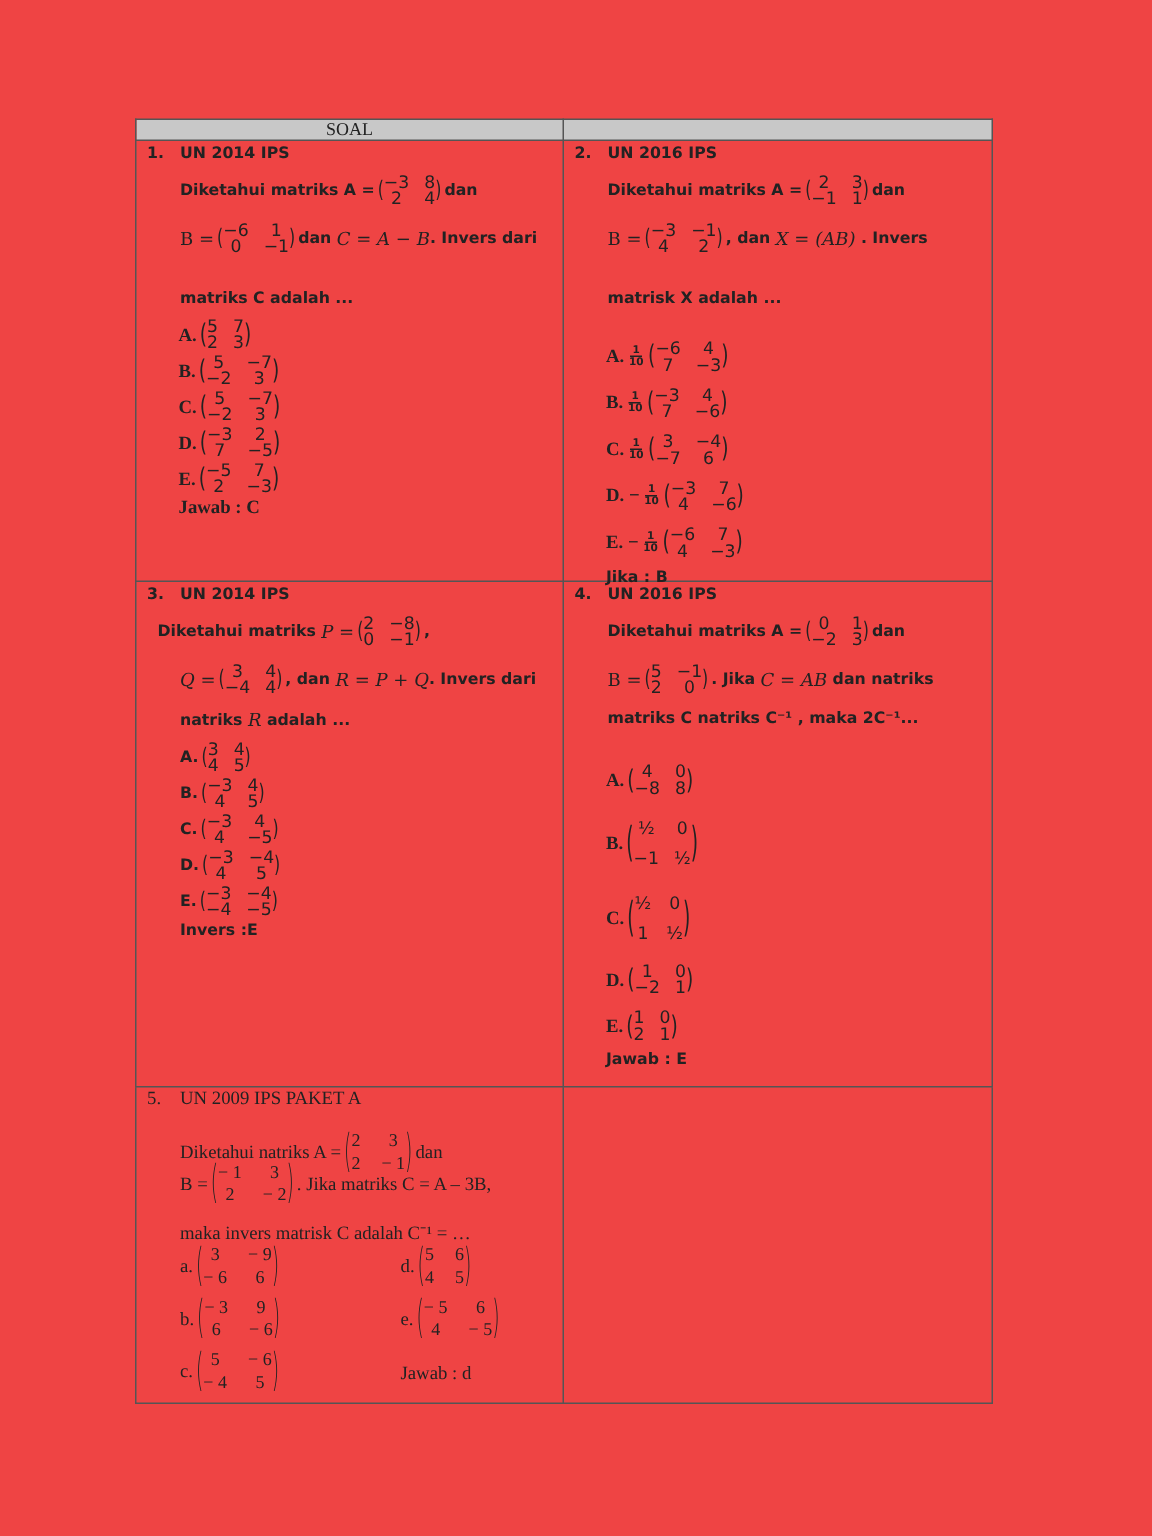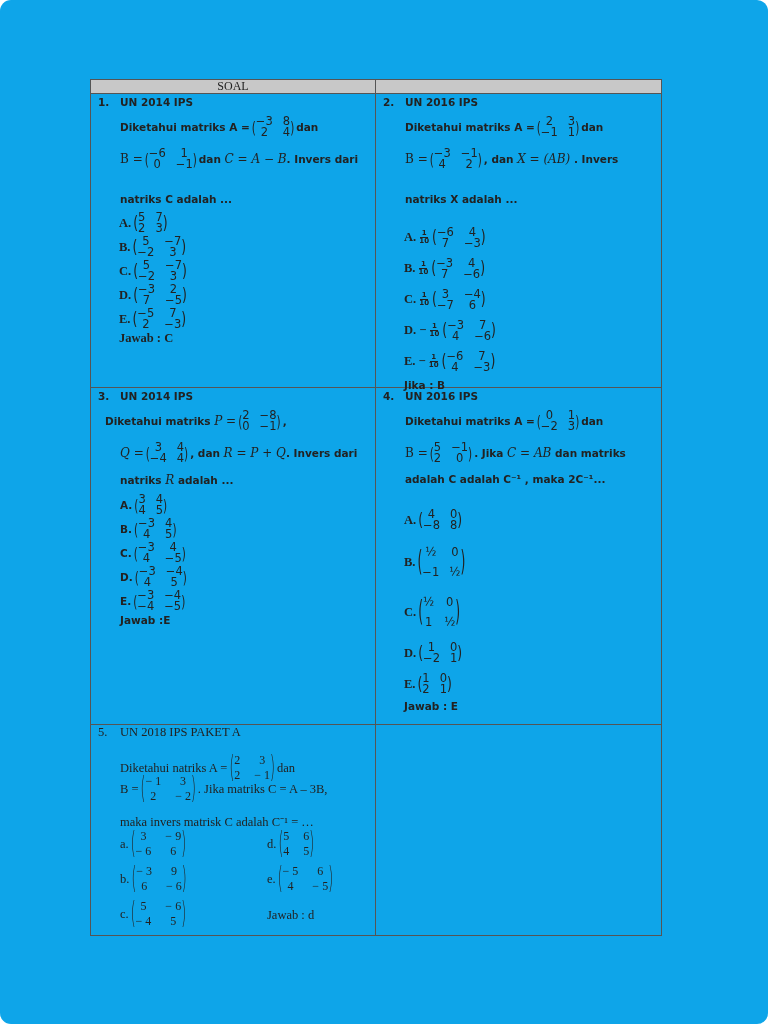--- a/index.html
+++ b/index.html
@@ -1,17 +1,17 @@
 <!DOCTYPE html>
 <html><head>
 <meta charset="utf-8">
 <style>
   html, body { margin: 0; padding: 0; background: #ffffff; }
   body { width: 768px; height: 1024px; position: relative; overflow: hidden; }
-  .page { position: absolute; left: 0; top: 0; width: 768px; height: 1024px; background: #0ea5e9; border-radius: 11px; }
+  .page { position: absolute; left: 0; top: 0; width: 768px; height: 1024px; background: #ef4444; }
 
   table.soal {
     position: absolute; left: 90px; top: 79px; width: 571px;
     border-collapse: collapse; table-layout: fixed;
   }
   table.soal td, table.soal th {
     border: 1.5px solid #555;
     vertical-align: top;
     padding: 0;
   }
@@ -90,21 +90,21 @@
                     <span>0</span>
                     <span>−1</span>
                   </span>
                   <span class="br">)</span>
                 </span>
           <span>dan</span>&nbsp;
           <span class="mi">C = A − B</span>
           <span>. Invers dari</span>
         </div>
 
-        <span class="line" style="left:29px;top:99px">natriks C adalah  ...</span>
+        <span class="line" style="left:29px;top:99px">matriks C adalah  ...</span>
 
         <div class="tnr" style="position:absolute;left:28px;top:117px">
           <div class="line" style="position:relative;height:24px">
                   <span>A.</span>
                   <span class="mx">
                     <span class="br">(</span>
                     <span class="grid">
                       <span>5</span>
                       <span>7</span>
                       <span>2</span>
@@ -200,21 +200,21 @@
                     <span>4</span>
                     <span>2</span>
                   </span>
                   <span class="br">)</span>
                 </span>
           <span>, dan</span>&nbsp;
           <span class="mi">X = (AB)</span>&nbsp;
           <span>. Invers</span>
         </div>
 
-        <span class="line" style="left:29px;top:99px">natriks X adalah  ...</span>
+        <span class="line" style="left:29px;top:99px">matrisk X adalah  ...</span>
 
         <div class="tnr" style="position:absolute;left:28px;top:128px">
           <div class="line" style="position:relative;height:31px"><span>A.</span>&nbsp;<span></span><span class="frac cal">
                     <span>1</span>
                     <span class="bar"></span>
                     <span>10</span>
                   </span><span class="mx">
                     <span class="br">(</span>
                     <span class="grid">
                       <span>−6</span>
@@ -388,21 +388,21 @@
                     <span class="br">(</span>
                     <span class="grid">
                       <span>−3</span>
                       <span>−4</span>
                       <span>−4</span>
                       <span>−5</span>
                     </span>
                     <span class="br">)</span>
                   </span>
                 </div>
-          <div style="height:14px;line-height:14px">Jawab :E</div>
+          <div style="height:14px;line-height:14px">Invers :E</div>
         </div>
       </div>
     </td>
 
     <td>
       <div class="cell cal" style="height:336px">
         <span class="num" style="left:7px;top:2px">4.</span>
         <span class="line" style="left:29px;top:2px">UN 2016 IPS</span>
 
         <div class="line" style="left:29px;top:22px">
@@ -427,24 +427,24 @@
                   <span class="grid">
                     <span>5</span>
                     <span>−1</span>
                     <span>2</span>
                     <span>0</span>
                   </span>
                   <span class="br">)</span>
                 </span>
           <span>. Jika</span>&nbsp;
           <span class="mi">C = AB</span>&nbsp;
-          <span>dan matriks</span>
-        </div>
-
-        <span class="line" style="left:29px;top:85px">adalah C adalah  C⁻¹ , maka  2C⁻¹...</span>
+          <span>dan natriks</span>
+        </div>
+
+        <span class="line" style="left:29px;top:85px">matriks C natriks  C⁻¹ , maka  2C⁻¹...</span>
 
         <div class="tnr" style="position:absolute;left:28px;top:115px">
           <div class="line" style="position:relative;height:34px">
                   <span>A.</span>
                   <span class="mx">
                     <span class="br">(</span>
                     <span class="grid">
                       <span>4</span>
                       <span>0</span>
                       <span>−8</span>
@@ -508,21 +508,21 @@
           <div class="cal" style="height:14px;line-height:14px">Jawab : E</div>
         </div>
       </div>
     </td>
   </tr>
 
   <tr>
     <td style="height:210px">
       <div class="cell tnr" style="height:210px">
         <span class="num" style="left:7px;top:0px">5.</span>
-        <span class="line" style="left:29px;top:0px">UN 2018 IPS PAKET A</span>
+        <span class="line" style="left:29px;top:0px">UN 2009 IPS PAKET A</span>
 
         <div class="line" style="left:29px;top:28px">
           <span>Diketahui natriks A =</span>
           <span class="mx tnrm">
                   <span class="br">(</span>
                   <span class="grid">
                     <span>2</span>
                     <span>3</span>
                     <span>2</span>
                     <span>− 1</span>

